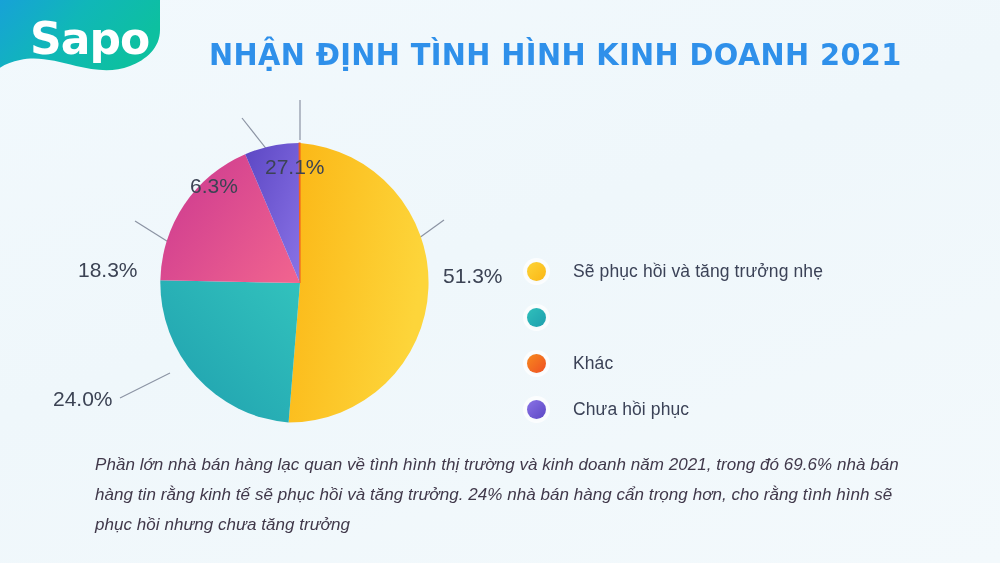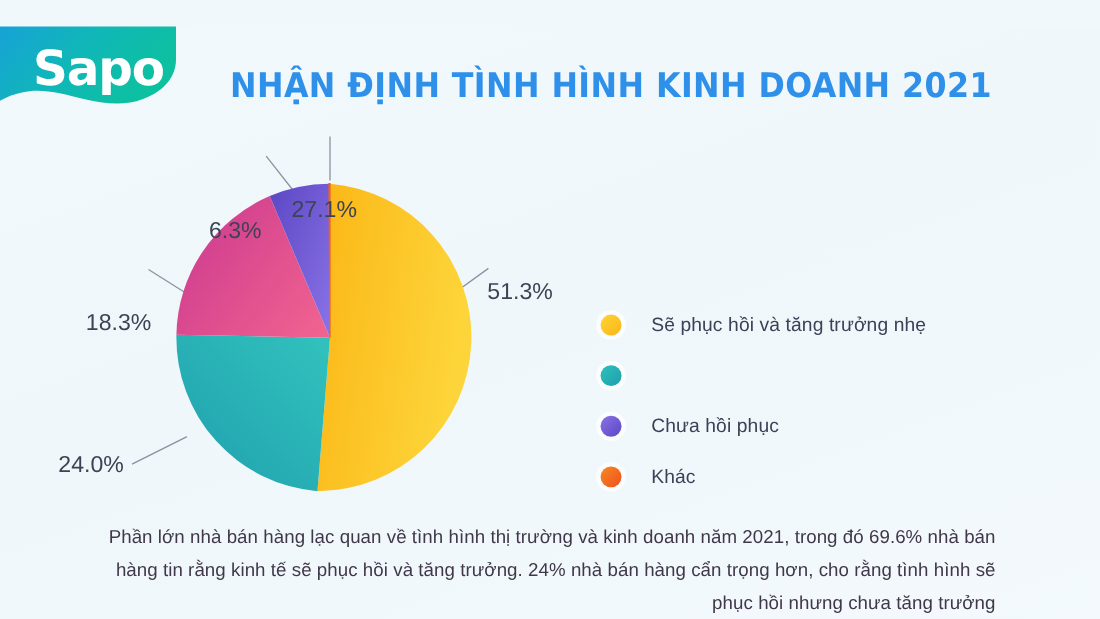--- a/index.html
+++ b/index.html
@@ -14,21 +14,20 @@
     font-family: "Liberation Sans", sans-serif;
     position: relative;
   }
 
   
   #page {
     position: absolute;
     inset: 0;
     background: linear-gradient(160deg, #f2f9fd 0%, #eff7fb 45%, #f3f9fc 100%);
     overflow: hidden;
-    margin-top: 24px;
   }
 
   
   #logo-blob {
     position: absolute;
     left: -6px;
     top: -14px;
     width: 166px;
     height: 96px;
   }
@@ -78,30 +77,30 @@
     height: 365px;
   }
 
   .pct-label {
     position: absolute;
     font-size: 21px;
     color: #3c4354;
     font-family: "Liberation Sans", sans-serif;
     white-space: nowrap;
   }
-  #pct-0 { left: 443px; top: 152px; }      
+  #pct-0 { left: 443px; top: 186px; }      
   #pct-1 { left: 53px;  top: 309px; }      
   #pct-2 { left: 78px;  top: 180px; }      
   #pct-3 { left: 190px; top: 96px; text-align: right;  }      
   #pct-4 { left: 265px; top: 77px;  }      
 
   
   #legend {
     position: absolute;
-    left: 546px;
+    left: 527px;
     top: 170px;
     width: 420px;
   }
   .legend-row {
     display: flex;
     align-items: center;
     height: 46px;
   }
   .legend-dot {
     width: 19px;
@@ -117,25 +116,26 @@
     white-space: nowrap;
     letter-spacing: 0.1px;
   }
 
   
   #caption {
     position: absolute;
     left: 95px;
     top: 450px;
     width: 810px;
-    text-align: right;
+    text-align: left;
     font-size: 17px;
     line-height: 30px;
     color: #40384a;
     letter-spacing: 0.05px;
+    font-style: italic;
   }
 </style>
 </head>
 <body>
 
 <div id="page">
 
   <div>
     <svg id="logo-blob" viewBox="0 0 166 96">
       <defs>
@@ -210,25 +210,25 @@
 
     <div id="legend">
       <div class="legend-row">
         <span class="legend-dot" style="background:linear-gradient(135deg,#fdd437,#fbb615);"></span>
         <span class="legend-label">Sẽ phục hồi và tăng trưởng nhẹ</span>
       </div>
       <div class="legend-row">
         <span class="legend-dot" style="background:linear-gradient(135deg,#2fc0bb,#1f9fae);"></span>
       </div>
       <div class="legend-row">
+        <span class="legend-dot" style="background:linear-gradient(135deg,#f78a1e,#ef4f23);"></span>
+        <span class="legend-label">Khác</span>
+      </div>
+      <div class="legend-row">
         <span class="legend-dot" style="background:linear-gradient(135deg,#8a73e6,#5c47c4);"></span>
         <span class="legend-label">Chưa hồi phục</span>
       </div>
-      <div class="legend-row">
-        <span class="legend-dot" style="background:linear-gradient(135deg,#f78a1e,#ef4f23);"></span>
-        <span class="legend-label">Khác</span>
-      </div>
     </div>
   </div>
 
   <div id="caption">Phần lớn nhà bán hàng lạc quan về tình hình thị trường và kinh doanh năm 2021, trong đó 69.6% nhà bán hàng tin rằng kinh tế sẽ phục hồi và tăng trưởng. 24% nhà bán hàng cẩn trọng hơn, cho rằng tình hình sẽ phục hồi nhưng chưa tăng trưởng</div>
 
 </div>
 
 </body></html>

